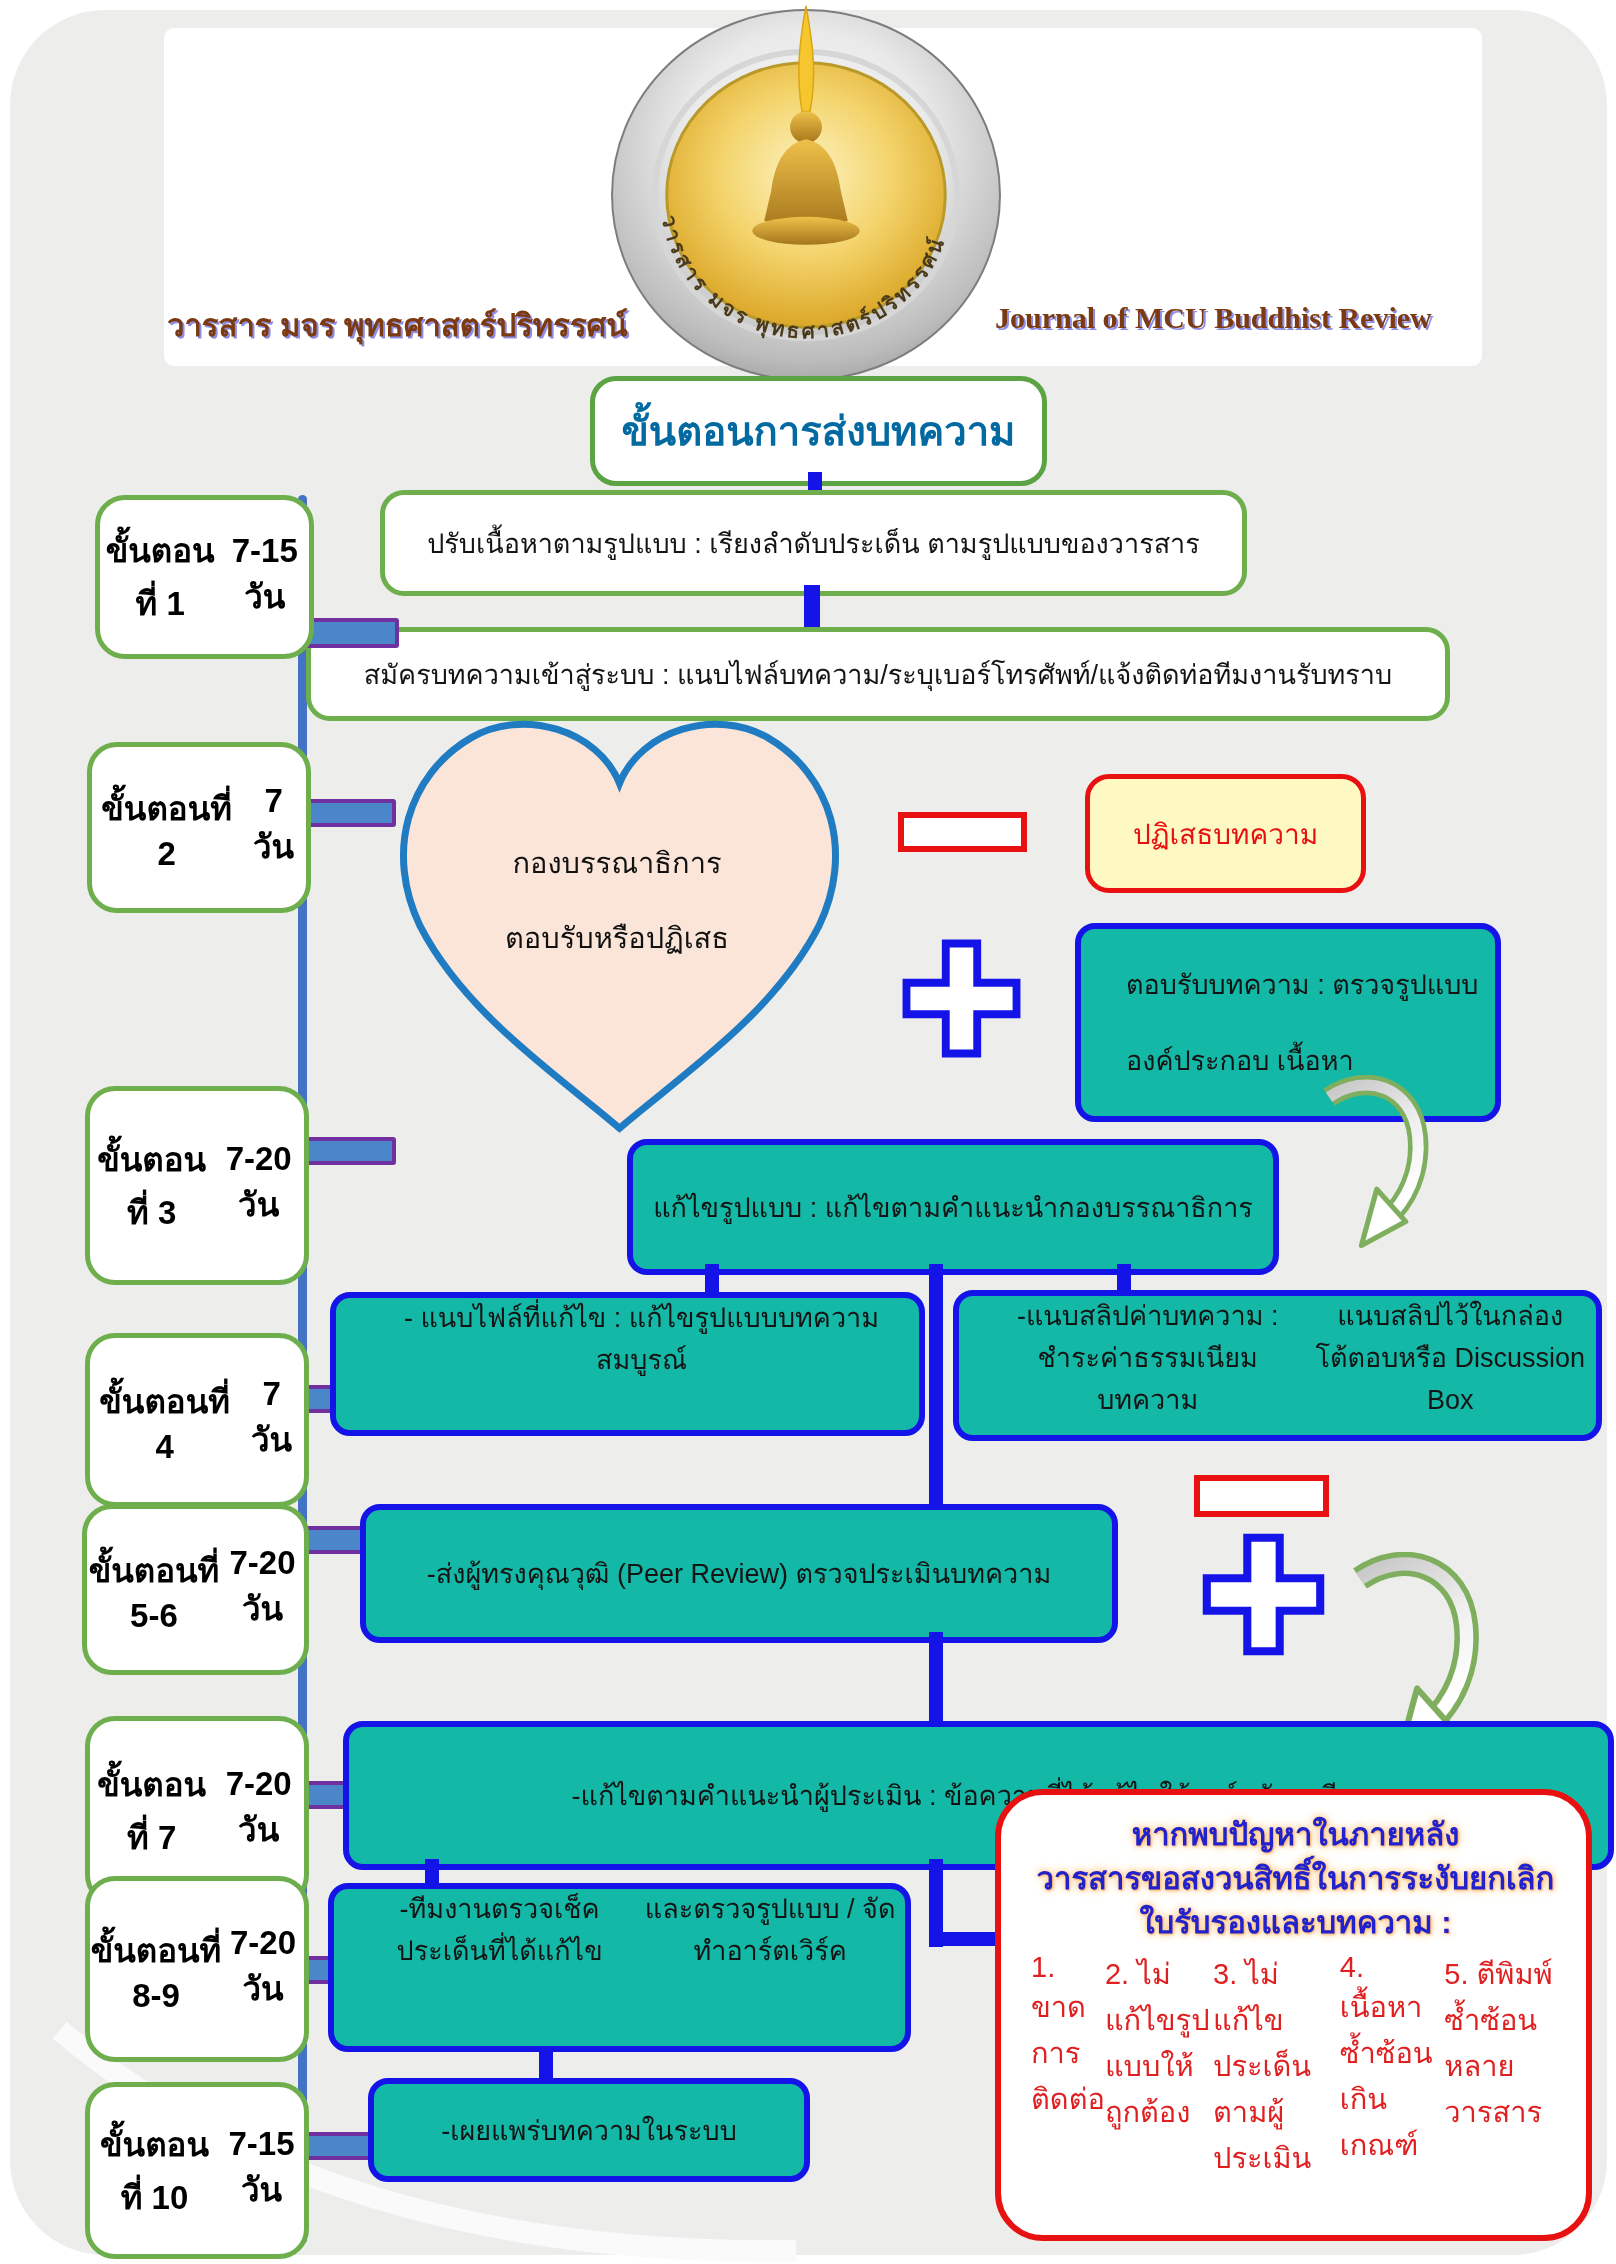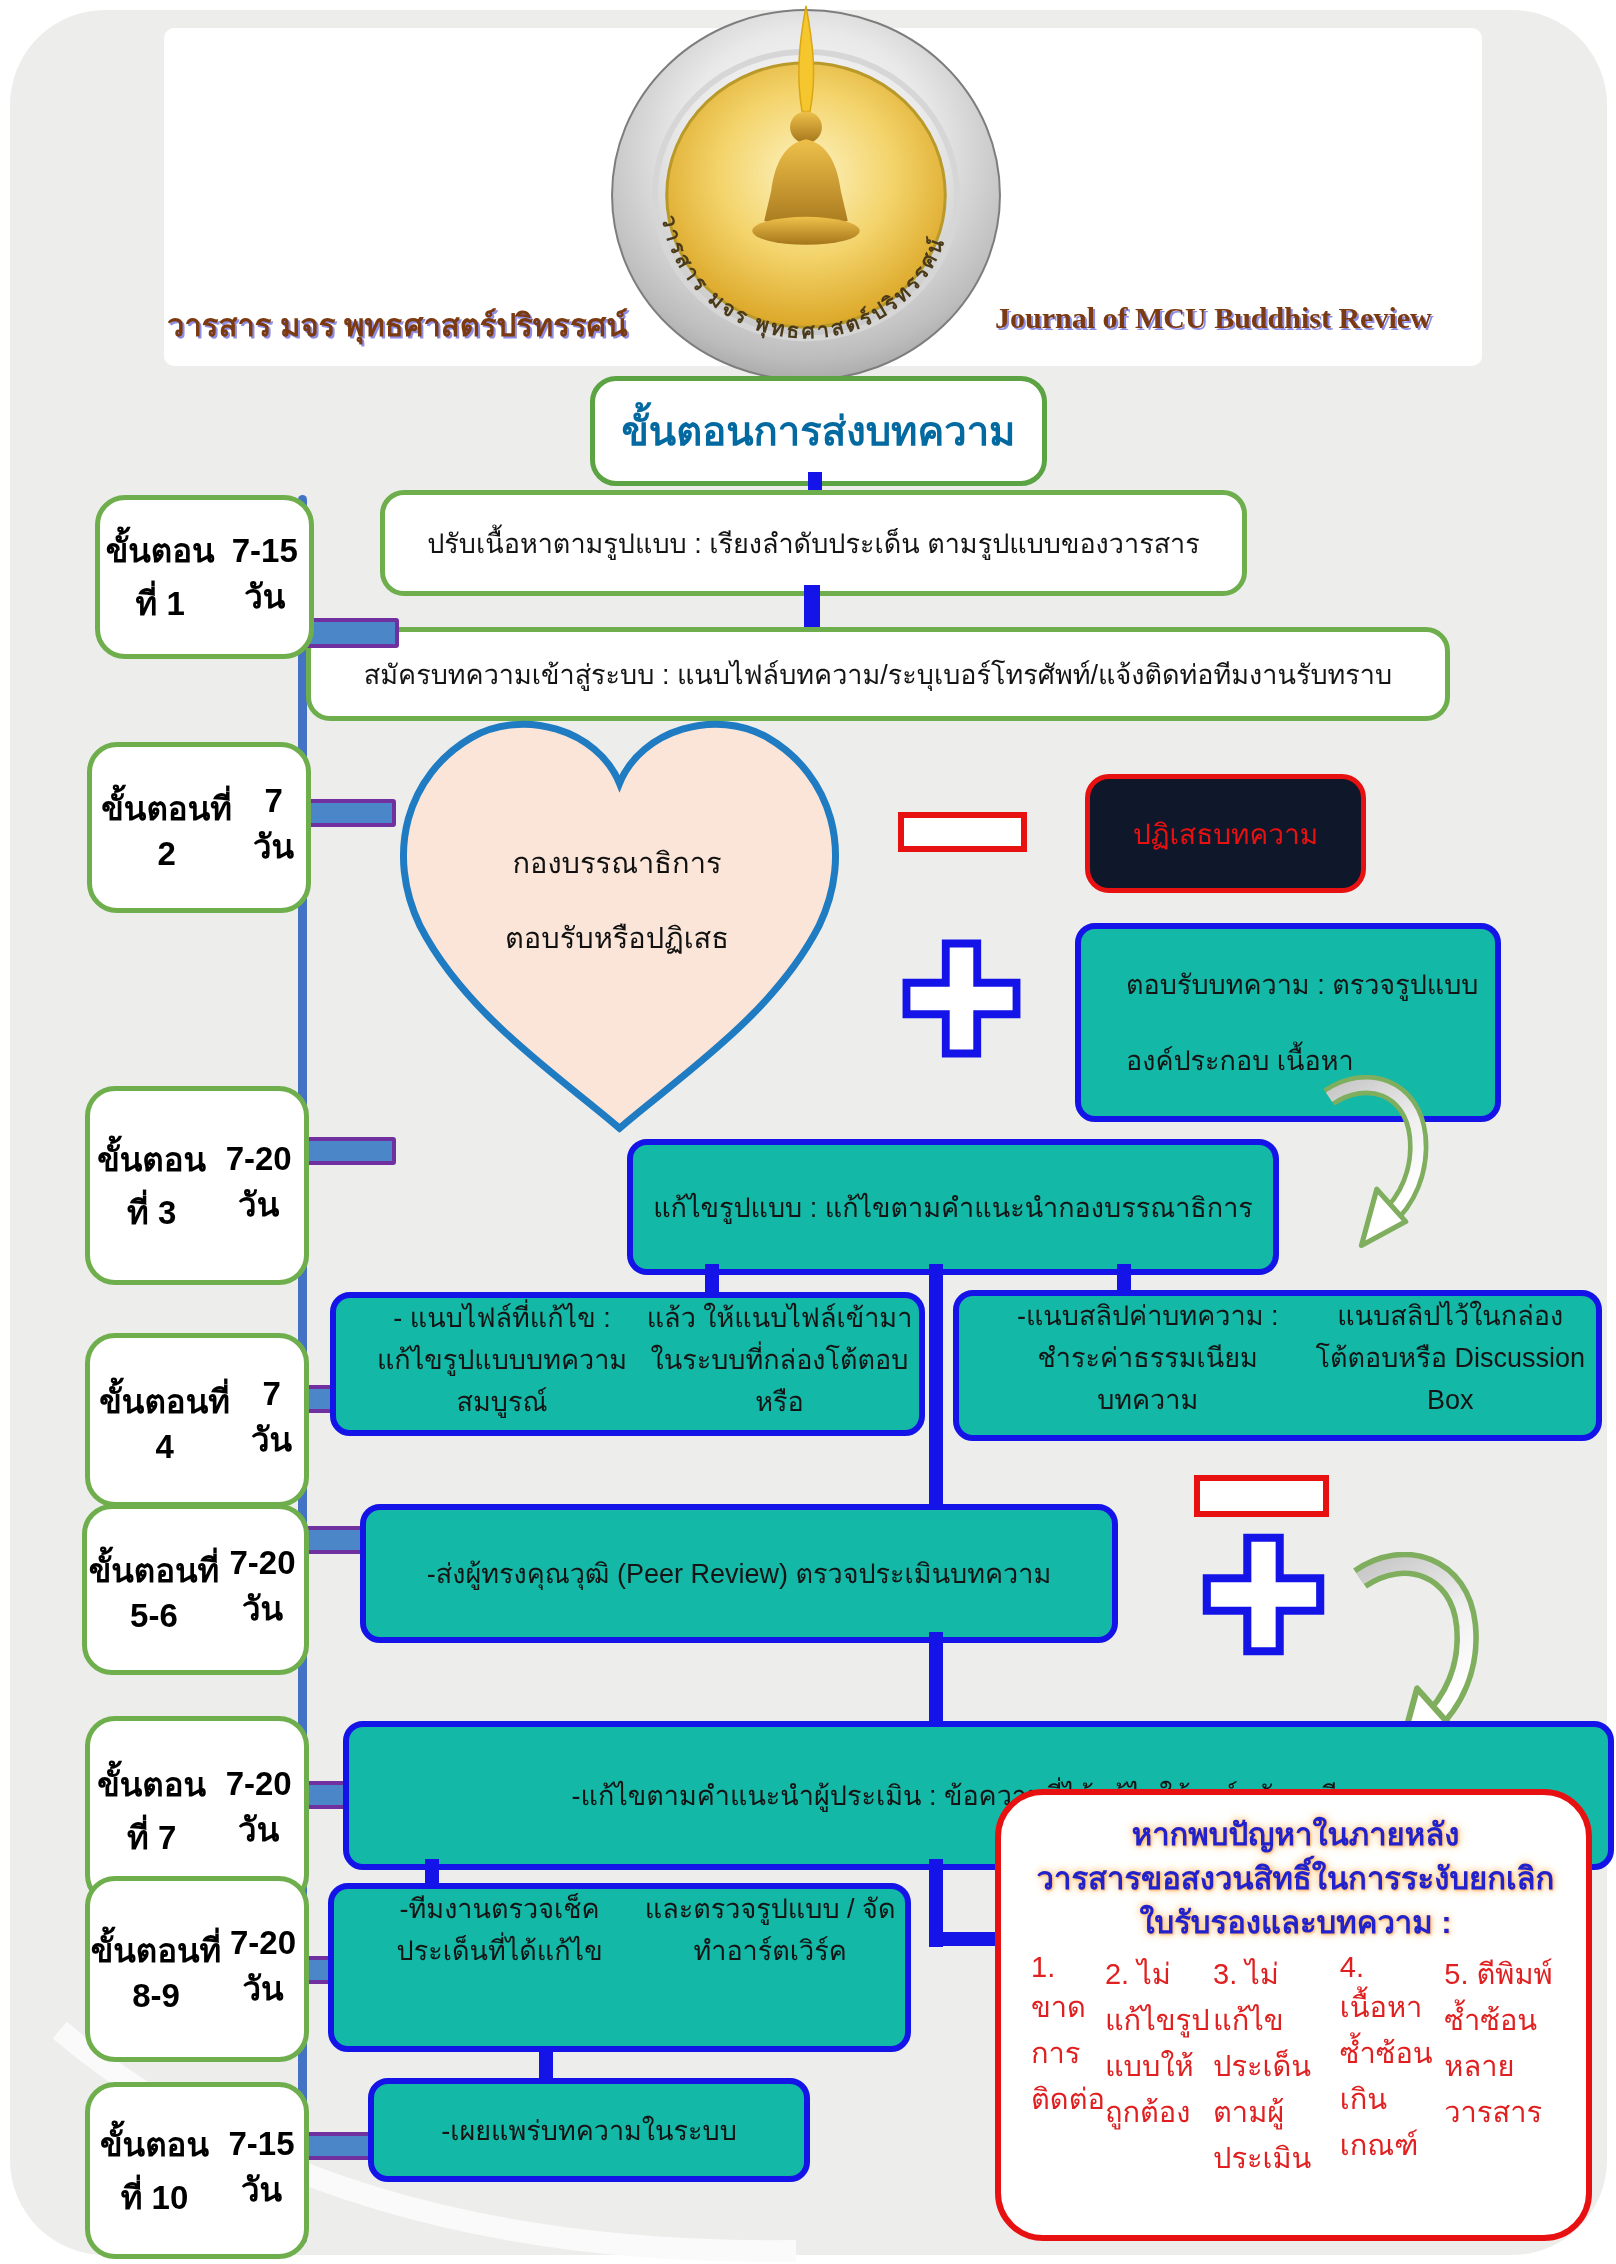--- a/index.html
+++ b/index.html
@@ -8,21 +8,21 @@
   .canvas{position:absolute;left:10px;top:10px;width:1597px;height:2245px;background:#EDEEEC;
           border-radius:95px;}
   .whiteband{position:absolute;left:164px;top:28px;width:1318px;height:338px;background:#fff;border-radius:10px;}
   .abs{position:absolute;}
   .ctr{display:flex;align-items:center;justify-content:center;text-align:center;}
   .col{display:flex;flex-direction:row;align-items:center;justify-content:space-evenly;text-align:center;}
 
   
   .gbox{background:#fff;border:5px solid #6FAE4C;border-radius:24px;color:#141414;font-size:27px;}
   .bbox{background:#14b8a6;border:6px solid #1414E8;border-radius:20px;color:#141414;font-size:27px;}
-  .rbox{background:#0f172a;border:5px solid #E81111;border-radius:24px;}
+  .rbox{background:#fef9c3;border:5px solid #E81111;border-radius:24px;}
   .steplab{background:#fff;border:5px solid #6FAE4C;border-radius:30px;color:#000;
            font-size:33px;font-weight:600;}
   .titlebox{background:#fff;border:5px solid #5BA343;border-radius:26px;}
   .titletext{color:#0369a1;font-size:40px;font-weight:bold;}
 
   
   .vline{position:absolute;background:#1414E8;}
   .rail{position:absolute;background:#4472C4;border-radius:5px;}
   .bar{position:absolute;background:#4A86C8;border:4px solid #7030A0;border-radius:3px;}
   .hline{position:absolute;background:#1414E8;}
@@ -191,21 +191,20 @@
   <div class="abs bbox ctr" style="left:627px;top:1139px;width:640px;height:124px;">
     <span>แก้ไขรูปแบบ : แก้ไขตามคำแนะนำกองบรรณาธิการ</span>
   </div>
 
   <div class="vline" style="left:705px;top:1264px;width:14px;height:30px;"></div>
   <div class="vline" style="left:929px;top:1264px;width:14px;height:241px;"></div>
   <div class="vline" style="left:1117px;top:1264px;width:14px;height:30px;"></div>
 
   <div class="abs bbox col smalltxt" style="left:330px;top:1292px;width:595px;height:144px;align-items:flex-start;padding-left:28px;box-sizing:border-box;">
     <span>- แนบไฟล์ที่แก้ไข : แก้ไขรูปแบบบทความสมบูรณ์</span>
-    <span>แล้ว ให้แนบไฟล์เข้ามาในระบบที่กล่องโต้ตอบหรือ</span>
   </div>
 
   <div class="abs bbox col smalltxt" style="left:953px;top:1290px;width:649px;height:151px;align-items:flex-start;padding-left:32px;box-sizing:border-box;">
     <span>-แนบสลิปค่าบทความ : ชำระค่าธรรมเนียมบทความ</span>
     <span>แนบสลิปไว้ในกล่องโต้ตอบหรือ Discussion Box</span>
   </div>
 
   <div class="abs bbox ctr" style="left:360px;top:1504px;width:746px;height:127px;">
     <span>-ส่งผู้ทรงคุณวุฒิ (Peer Review) ตรวจประเมินบทความ</span>
   </div>

